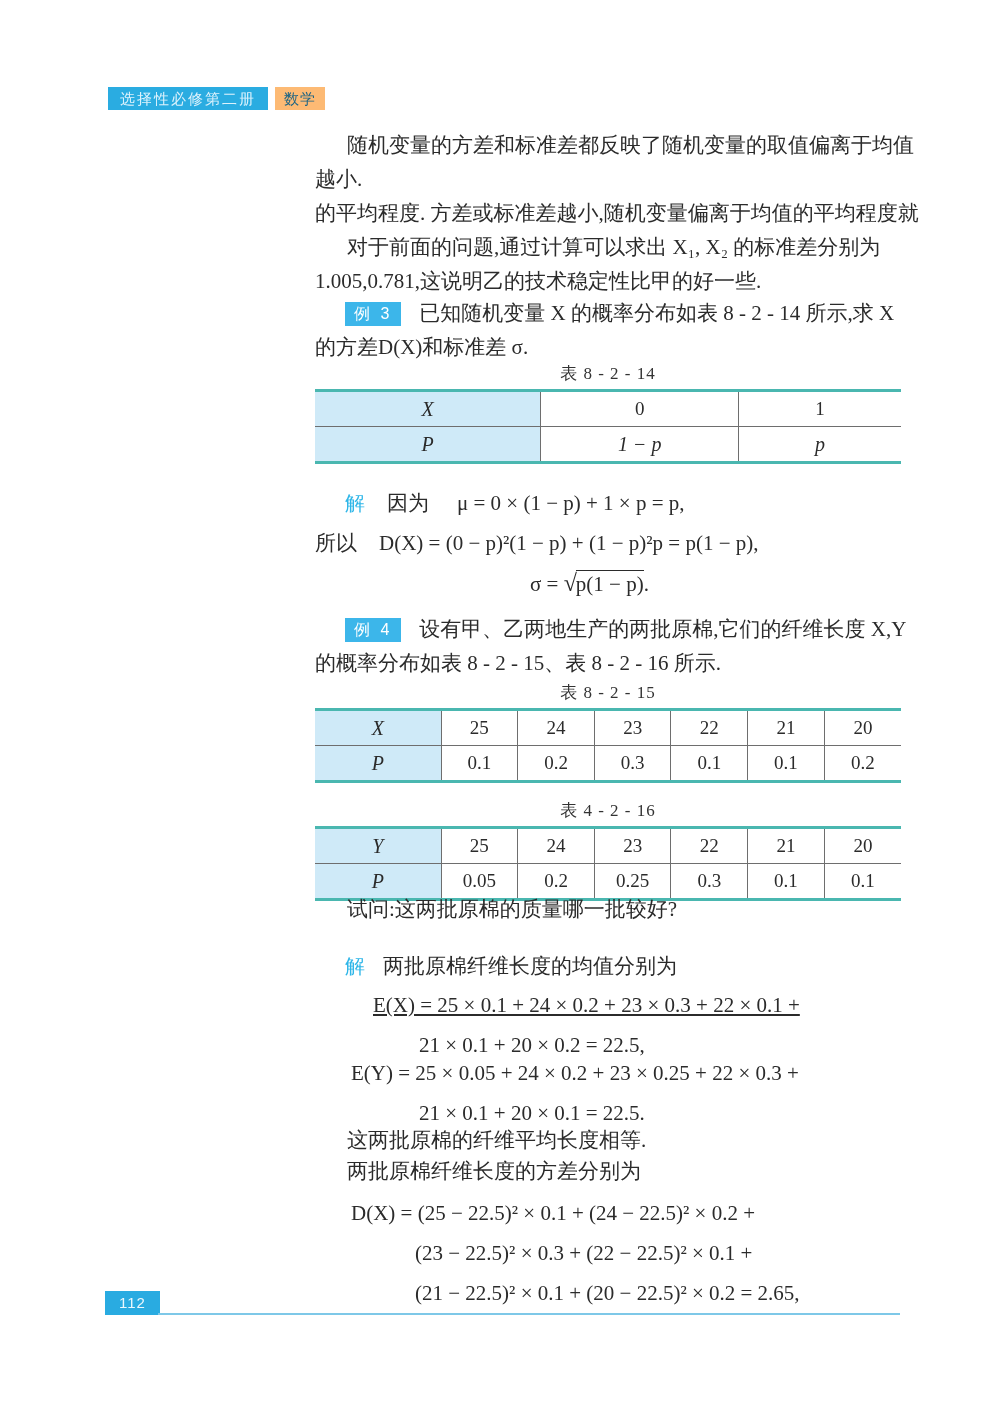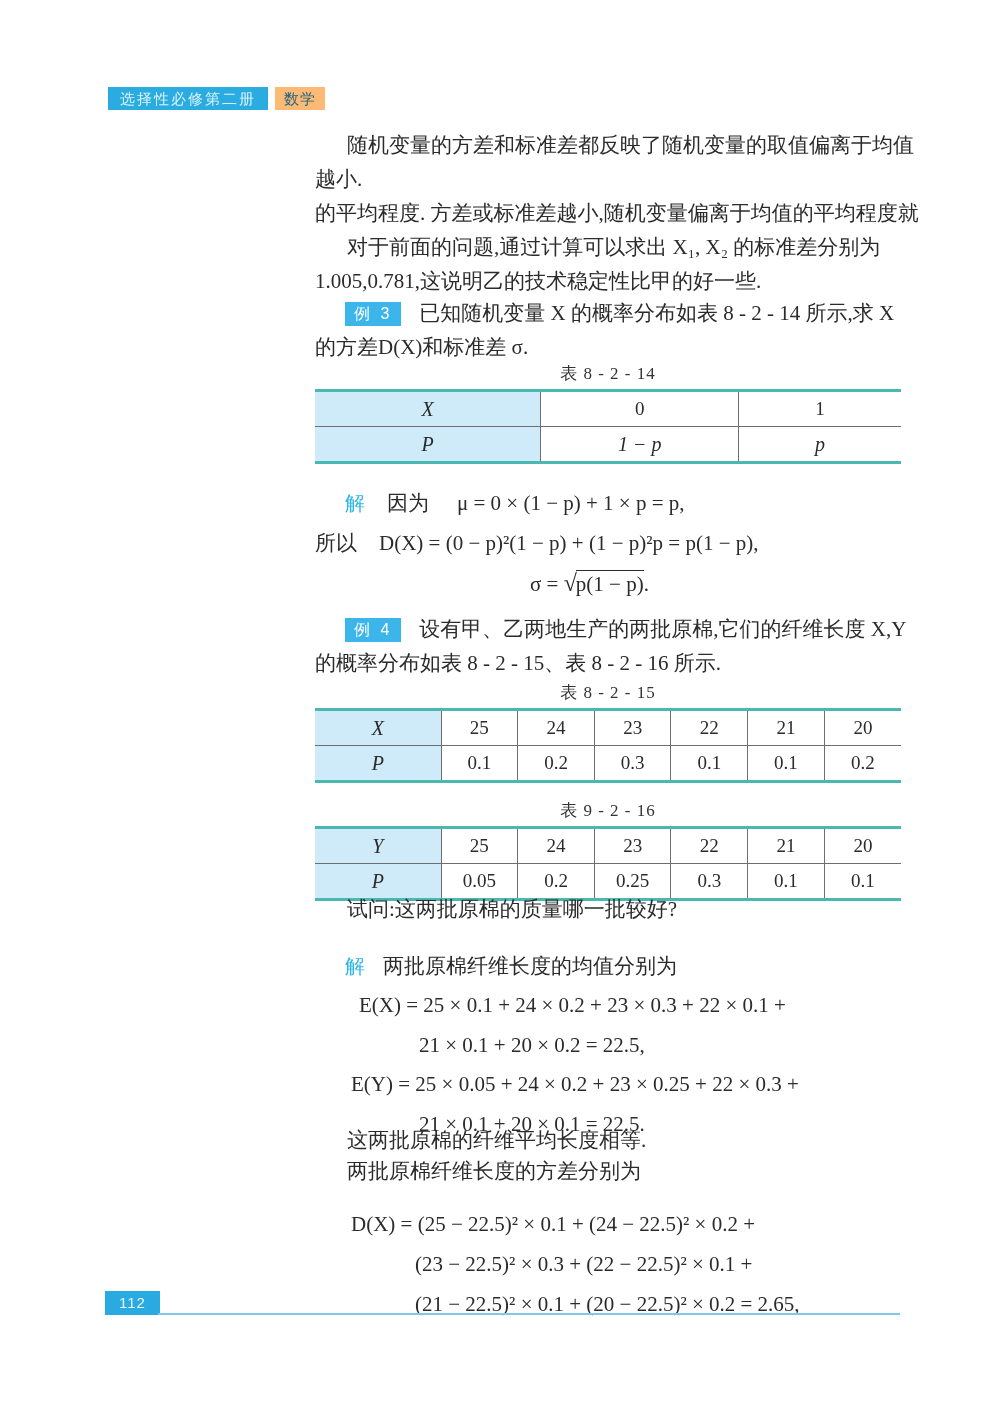--- a/index.html
+++ b/index.html
@@ -70,21 +70,21 @@
   .b-t15  { top:708px; }
   .b-cap16{ top:799px; }
   .b-t16  { top:826px; }
   .b-q    { top:892px; }
   .b-si   { top:949px; }
   .b-exf  { top:985px;  line-height:34px; }
   .b-eyf  { top:1053px; line-height:34px; }
   .b-n1   { top:1123px; }
   .b-n2   { top:1154px; }
   .b-dxf  { top:1193px; line-height:36px; }
-  .i38 { margin-left:44px; } .i104 { margin-left:104px; } .i36 { margin-left:36px;margin-top:11px; } .i100 { margin-left:100px; }
+  .i38 { margin-left:58px;text-decoration:underline; } .i104 { margin-left:104px; } .i36 { margin-left:36px; } .i100 { margin-left:100px; }
 </style>
 </head>
 <body>
 
 <div class="page">
 
   <div class="hdr">
     <span class="vol">选择性必修第二册</span>
     <span class="subj">数学</span>
   </div>
@@ -177,21 +177,21 @@
         <td>0.2</td>
         <td>0.3</td>
         <td>0.1</td>
         <td>0.1</td>
         <td>0.2</td>
       </tr>
     </tbody>
       </table>
   </div>
 
-  <div class="blk b-cap16 tcap">表 9 - 2 - 16</div>
+  <div class="blk b-cap16 tcap">表 4 - 2 - 16</div>
   <div class="blk b-t16">
     <table class="ptab">
       <colgroup>
           <col style="width:21.5%">
           <col style="width:13.08%">
           <col style="width:13.08%">
           <col style="width:13.08%">
           <col style="width:13.08%">
           <col style="width:13.08%">
           <col style="width:13.08%">

